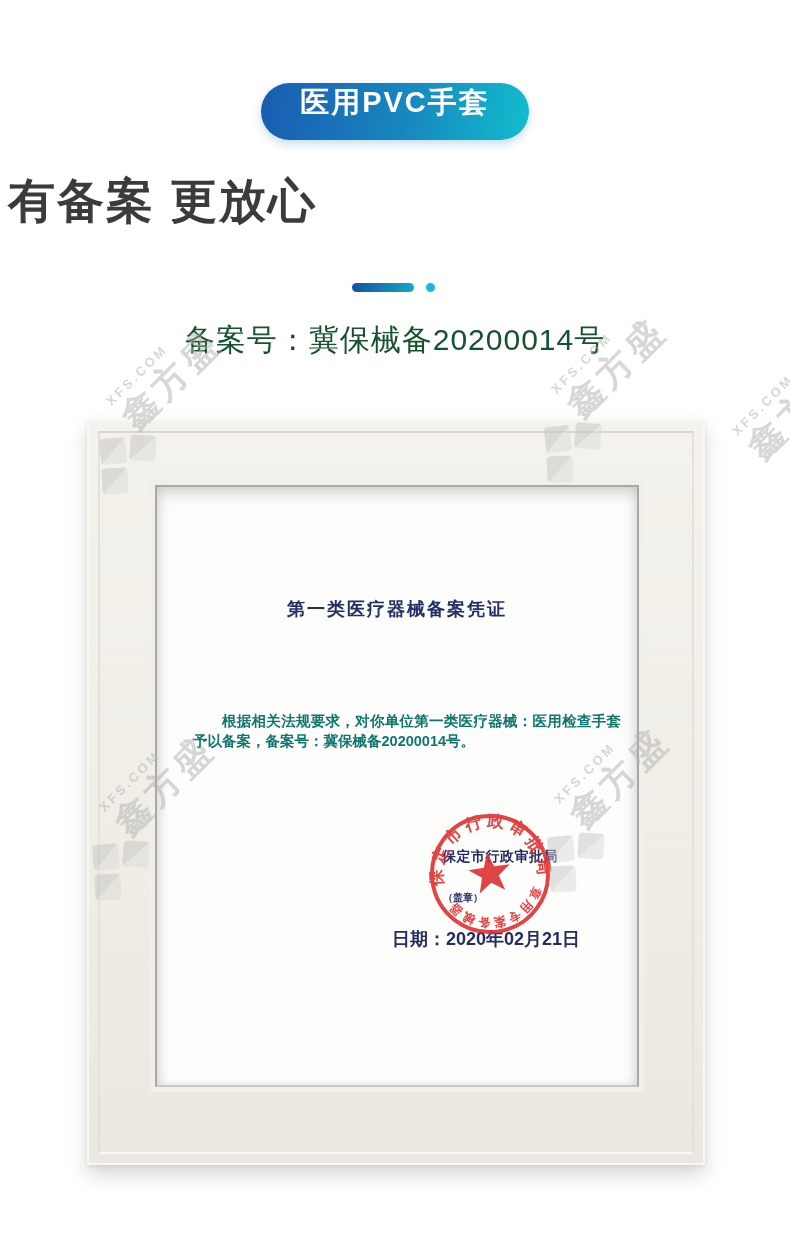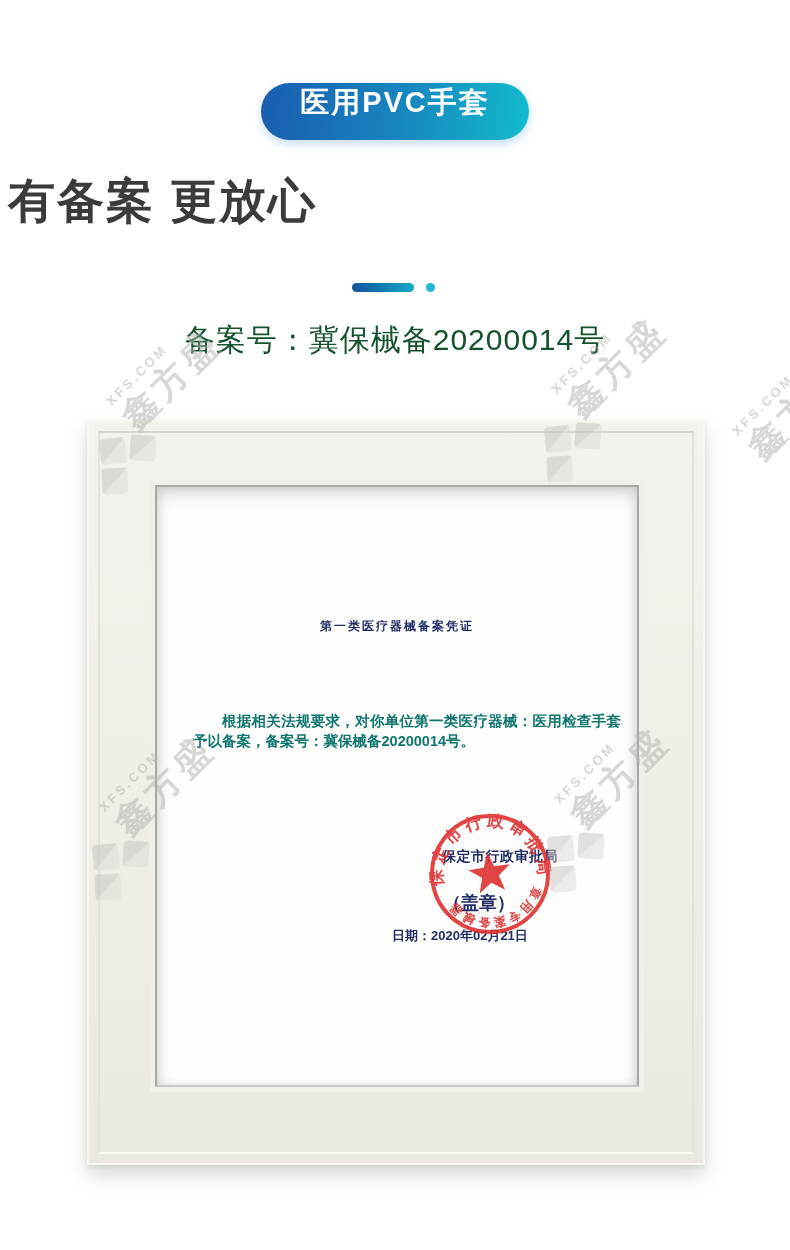--- a/index.html
+++ b/index.html
@@ -53,43 +53,43 @@
     position:absolute;left:66px;right:64px;top:63px;bottom:76px;
     background:#fdfdfc;
     border:2px solid #a9a8a5;border-bottom-color:#c9c7c3;
     box-shadow:inset 0 8px 14px rgba(70,70,64,.18),
                inset 4px 0 8px rgba(70,70,64,.07),
                inset -4px 0 8px rgba(70,70,64,.07),
                0 0 0 5px #f1efe9;
   }
   
   .cert-title{
-    position:absolute;top:131px;left:0;right:0;text-align:center;
-    font-size:12px;font-weight:700;color:#232e68;letter-spacing:2px;
+    position:absolute;top:110px;left:0;right:0;text-align:center;
+    font-size:18px;font-weight:700;color:#232e68;letter-spacing:2px;
   }
   .cert-company{
     position:absolute;top:196px;left:36px;
     font-size:14.5px;font-weight:700;color:#222d66;
   }
   .cert-body{
     position:absolute;top:224px;left:36px;width:428px;
     font-size:14.5px;font-weight:700;color:#0f766e;
     line-height:20px;text-indent:2em;text-align:justify;margin:0;
   }
   .cert-authority{
     position:absolute;top:361px;left:285px;
     font-size:14px;font-weight:700;color:#222d66;letter-spacing:.5px;
   }
   .cert-seal-note{
     position:absolute;top:404px;left:286px;
-    font-size:18px;font-weight:700;color:#222d66;
+    font-size:10px;font-weight:700;color:#222d66;
   }
   .cert-date{
     position:absolute;top:440px;left:235px;
-    font-size:13px;font-weight:700;color:#222d66;
+    font-size:18px;font-weight:700;color:#222d66;
   }
   .stamp{
     position:absolute;left:251px;top:305px;width:164px;height:164px;
     transform:rotate(-8deg);opacity:.9;
   }
   
   .wm{position:absolute;width:190px;height:210px;opacity:.5;pointer-events:none;z-index:9;}
   .wm-text{
     position:absolute;left:42px;top:82px;width:150px;
     transform:rotate(-45deg);transform-origin:0 100%;

